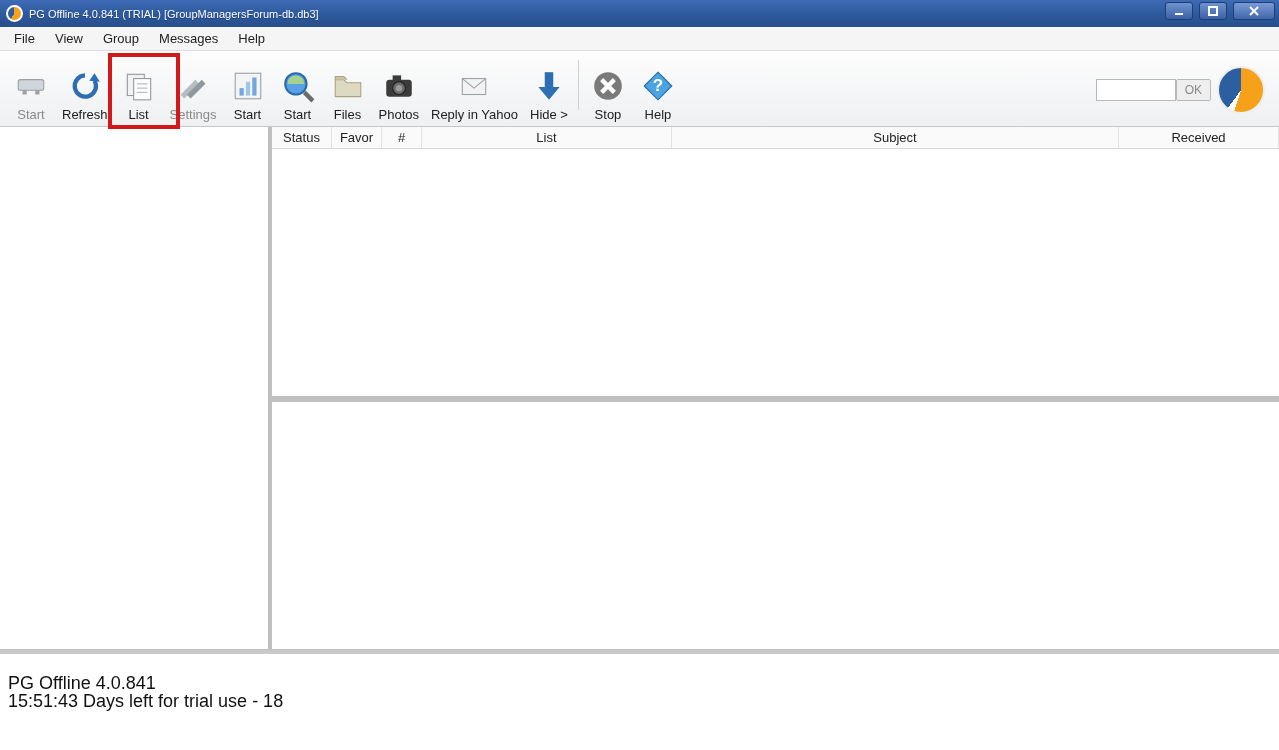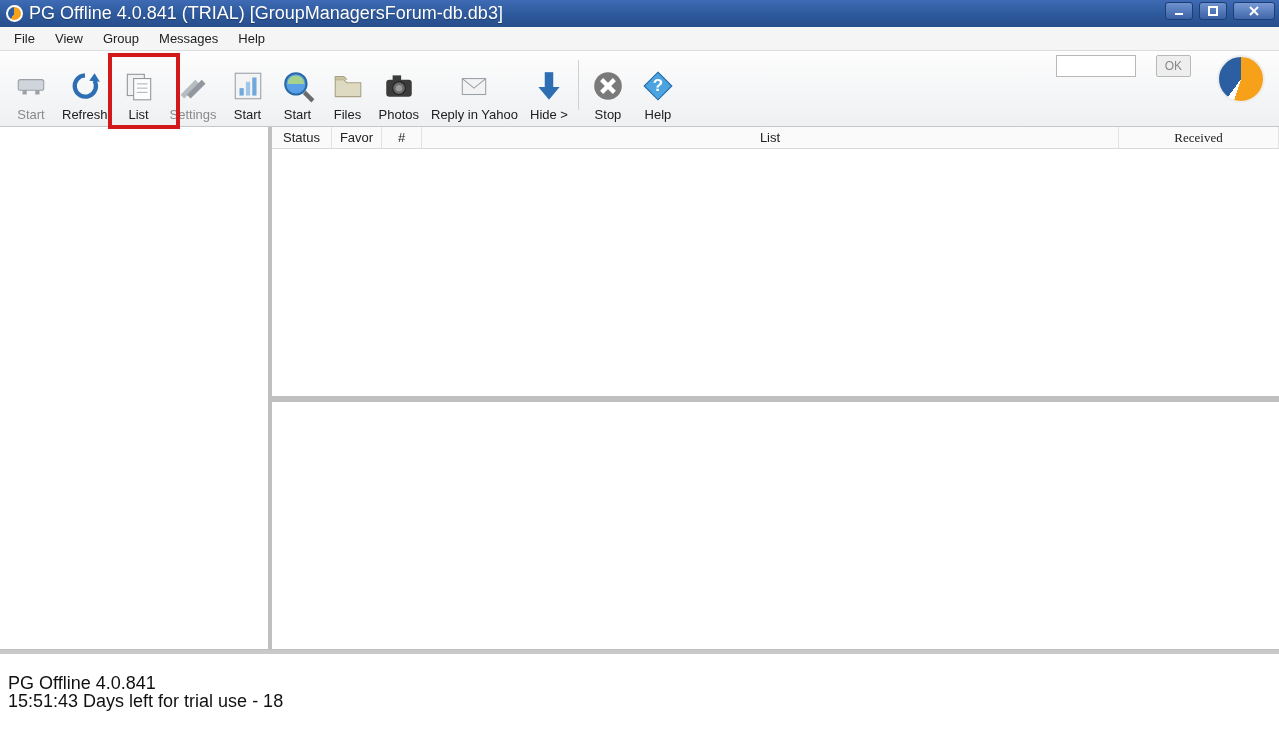--- a/index.html
+++ b/index.html
@@ -11,21 +11,21 @@
     background: linear-gradient(to bottom, #3f6bb5 0%, #2e5a9e 50%, #274e8c 100%);
     display: flex; align-items: center; color: #fff;
     padding-left: 6px;
     position: relative;
   }
   .titlebar .app-icon {
     width: 17px; height: 17px; border-radius: 50%;
     background: conic-gradient(#f7a11b 0 60%, #2c5fa1 60% 100%);
     border: 2px solid #fff; margin-right: 6px;
   }
-  .titlebar .title { font-size: 18px; text-shadow: 0 1px 1px rgba(0,0,0,.3); }
+  .titlebar .title { font-size: 11px; text-shadow: 0 1px 1px rgba(0,0,0,.3); }
   .window-controls { position: absolute; right: 4px; top: 0; height: 100%; display: flex; align-items: flex-start; gap: 6px; padding-top: 2px;}
   .window-controls .wc {
     width: 28px; height: 18px; border-radius: 3px;
     background: linear-gradient(to bottom,#6f92cf,#3b61a5);
     border:1px solid #1d3e72; display:flex;align-items:center;justify-content:center;
     color:#fff; font-size:12px; cursor:pointer;
   }
   .window-controls .wc.close { width:42px; background: linear-gradient(to bottom,#7a9ad4,#4067ab); }
   .window-controls .wc svg { width:12px; height:12px; stroke:#fff; stroke-width:2; fill:none;}
 
@@ -49,21 +49,21 @@
     font-size: 13px; color:#202020; cursor:pointer;
   }
   .tool .icon { width:38px; height:38px; display:flex;align-items:center;justify-content:center; margin-bottom:2px; }
   .tool.disabled { color:#8a8a8a; }
   .sep { width:1px; height:50px; background:#d0d0d0; margin:0 4px 10px; align-self:center;}
   .redbox {
     position:absolute; left:108px; top:2px; width:72px; height:76px;
     border:4px solid #d11919; pointer-events:none;
   }
   .toolbar-right {
-    margin-left:auto; display:flex; gap:20px; padding-right:8px; height:100%;
+    margin-left:auto; display:flex; align-items:center; gap:0; padding-right:8px; height:100%;
   }
   .toolbar-right input {
     width:80px; height:22px; border:1px solid #b8b8b8; background:#fff;
   }
   .toolbar-right button {
     height:22px; padding:0 8px; border:1px solid #b8b8b8; background:#eee;
     color:#888; font-size:12px; border-radius:2px;
   }
   .brand-logo {
     width:48px; height:48px; border-radius:50%;
@@ -82,21 +82,21 @@
   .content { flex:1; display:flex; flex-direction:column; }
   .headers {
     height:22px; display:flex; background:#fafafa; font-size:13px;
     border-bottom:1px solid #d9d9d9; color:#222;
   }
   .headers .col {
     border-right:1px solid #e3e3e3; display:flex;align-items:center;justify-content:center;
     padding:0 4px;
   }
   .col-status{width:60px;} .col-favor{width:50px;} .col-num{width:40px;}
-  .col-from{flex:1.1;} .col-subject{flex:2;} .col-received{width:160px; border-right:none;font-family:Liberation Serif, serif;}
+  .col-from{flex:1.1;} .col-subject{flex:2;} .col-received{width:160px; border-right:none;}
   .listpane { flex:1; background:#fff; }
   .splitter-h { height:6px; background:#bfbfbf; }
   .preview { flex:1; background:#fff; min-height:150px;}
 
   
   .status-area {
     height:100px; border-top:4px solid #c9c9c9; padding:20px 8px;
     font-size:18px; color:#111; background:#fff;
   }
   .status-area div { line-height:18px; }
@@ -281,20 +281,21 @@
 </div>
 
 <div class="main">
   <div class="sidebar"></div>
   <div class="content">
     <div class="headers">
       <div class="col col-status">Status</div>
       <div class="col col-favor">Favor</div>
       <div class="col col-num">#</div>
       <div class="col col-from">List</div>
+      <div class="col col-subject">Subject</div>
       <div class="col col-received">Received</div>
     </div>
     <div class="listpane"></div>
     <div class="splitter-h"></div>
     <div class="preview"></div>
   </div>
 </div>
 
 <div class="status-area">
   <div>PG Offline 4.0.841</div>

